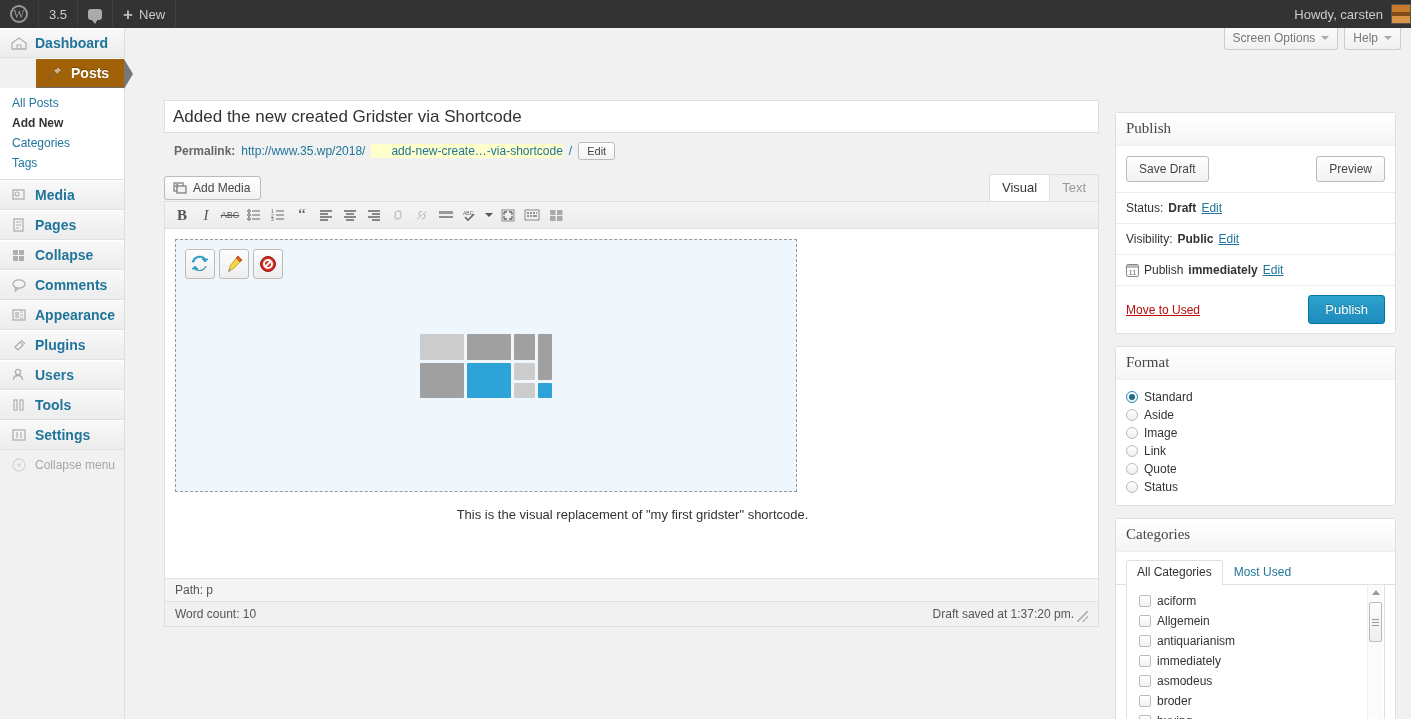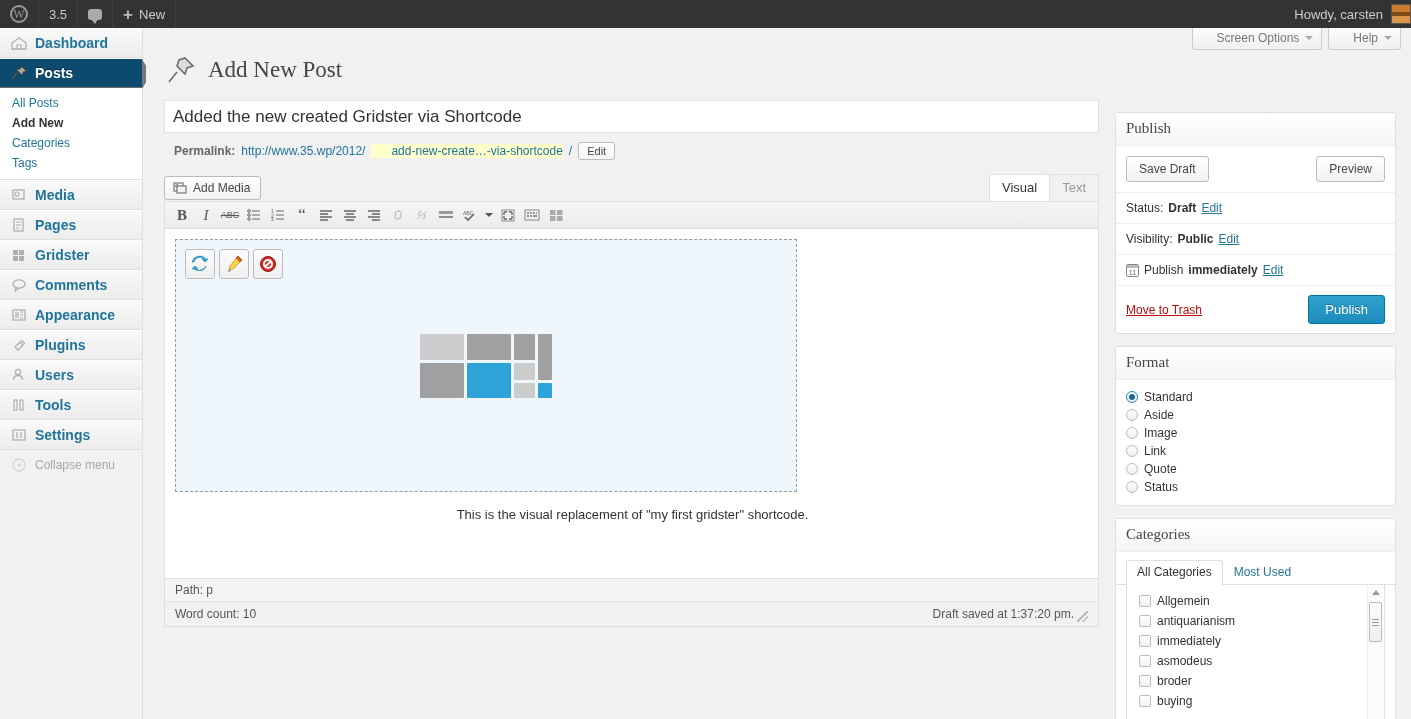--- a/index.html
+++ b/index.html
@@ -39,52 +39,53 @@
   }
   .plus-glyph{ color:#bbb; font-size:17px; line-height:1; margin-right:6px; font-weight:bold;}
   .howdy{ padding-right:8px; color:#ccc; }
   .avatar{
     width:20px;height:20px;background:#b1651f;border:1px solid #555;
     background-image:linear-gradient(#c97a2b 0 40%, #7d4a18 40% 60%, #d89447 60% 100%);
   }
 
   
   #sidebar{
-    position:absolute; top:28px; left:0; width:143px; height:691px;
+    position:absolute; top:28px; left:0; width:125px; height:691px;
     background:#f1f1f1; border-right:1px solid #dfdfdf;
   }
   .menu-top{
     position:relative; height:30px; display:flex; align-items:center;
     padding-left:9px; font-size:14px; font-weight:bold; color:#21759b;
     border-top:1px solid #fff; border-bottom:1px solid #dfdfdf;
     background:linear-gradient(#f9f9f9,#ececec);
   }
   .menu-top .ico{ width:20px; height:16px; margin-right:6px; flex:0 0 20px; opacity:.75;}
   .menu-top.current{
-    background:#0c4a6e; color:#fff; border-bottom-color:#6d6d6d;
+    background:#a16207; color:#fff; border-bottom-color:#6d6d6d;
     text-shadow:0 -1px 0 rgba(0,0,0,.3);
+    margin-left:36px;
   }
   .menu-top.current:after{
     content:""; position:absolute; right:-9px; top:0;
     border-top:15px solid transparent; border-bottom:15px solid transparent;
     border-left:9px solid #777;
   }
   .menu-top.disabled{ color:#a7a7a7; font-weight:normal; font-size:12px; background:#f1f1f1; border:none;}
   .submenu{ background:#fff; border-bottom:1px solid #dfdfdf; padding:5px 0 6px 0;}
   .submenu a{
     display:block; padding:3px 0 3px 12px; font-size:12px; color:#21759b; text-decoration:none;
   }
   .submenu a.cur{ font-weight:bold; color:#333; }
 
   
   #content{ position:absolute; top:28px; left:146px; right:0; bottom:0; background:#f1f1f1; }
   #screen-meta-links{ position:absolute; top:0px; right:10px; display:flex; gap:6px; }
   .meta-btn{
     background:linear-gradient(#fbfbfb,#f0f0f0); border:1px solid #ccc; border-top:none;
-    border-radius:0 0 3px 3px; padding:3px 8px 4px 24px; font-size:12px; color:#777;
+    border-radius:0 0 3px 3px; padding:3px 8px 4px 8px; font-size:12px; color:#777;
     display:flex; align-items:center; gap:6px;
   }
   .caret{ width:0;height:0;border-left:4px solid transparent;border-right:4px solid transparent;border-top:4px solid #aaa;}
 
   #page-head{ padding:14px 0 0 18px; display:flex; align-items:center; gap:10px; }
   .pin-icon{ width:34px;height:34px; position:relative; }
   #page-title{ font-family:"Liberation Serif",serif; font-size:23px; font-weight:normal; color:#464646; }
 
   
   #postbox-wrap{ position:absolute; top:72px; left:18px; right:12px; bottom:0; }
@@ -281,21 +282,21 @@
 
   <div class="menu-top">
     <span class="ico">
       <svg width="20" height="16" viewBox="0 0 20 16">
           <rect x="4" y="3" width="5" height="5" fill="#999"></rect>
           <rect x="10" y="3" width="5" height="5" fill="#999"></rect>
           <rect x="4" y="9" width="5" height="5" fill="#999"></rect>
           <rect x="10" y="9" width="5" height="5" fill="#999"></rect>
         </svg>
     </span>
-    <span>Gridster</span>
+    <span>Collapse</span>
   </div>
 
   <div class="menu-top">
     <span class="ico">
       <svg width="20" height="16" viewBox="0 0 20 16">
           <ellipse cx="10" cy="7" rx="6" ry="4.2" fill="none" stroke="#999" stroke-width="1.3"></ellipse>
           <path d="M7 10l-1 4 4-3" fill="none" stroke="#999" stroke-width="1.2"></path>
         </svg>
     </span>
     <span>Comments</span>
@@ -369,41 +370,30 @@
     <div class="meta-btn">
       <span>Screen Options</span>
       <span class="caret"></span>
     </div>
     <div class="meta-btn">
       <span>Help</span>
       <span class="caret"></span>
     </div>
   </div>
 
-  <div id="page-head">
-    <span class="pin-icon">
-      <svg width="34" height="34" viewBox="0 0 34 34">
-          <g stroke="#6e6e6e" stroke-width="1.6" fill="#ddd">
-            <path d="M21 5l8 8-6 2-2 6-8-8 2-6z"></path>
-          </g>
-          <path d="M13 19L5 29" stroke="#6e6e6e" stroke-width="1.6" fill="none"></path>
-        </svg>
-    </span>
-    <h1 id="page-title">Add New Post</h1>
-  </div>
 
   <div id="postbox-wrap">
 
     <div id="post-body">
 
       <input id="title-input" type="text" value="Added the new created Gridster via Shortcode" style="">
 
       <div id="permalink-row">
         <b>Permalink:</b>
-        <span class="perm-url">http://www.35.wp/2012/</span>
+        <span class="perm-url">http://www.35.wp/2018/</span>
           <span class="perm-slug">add-new-create…-via-shortcode</span>
           <span class="perm-url">/</span>
         <button class="small-btn">Edit</button>
       </div>
 
       <div id="media-row">
         <button id="add-media">
           <span class="media-icon">
             <svg width="14" height="13" viewBox="0 0 14 13">
                 <rect x="1" y="2" width="9" height="8" fill="none" stroke="#777" stroke-width="1.2"></rect>
@@ -586,21 +576,21 @@
         </div>
 
         <div class="pub-row">
           <span class="cal-icon">11</span>
           <span>Publish</span>
           <b>immediately</b>
           <a class="lnk">Edit</a>
         </div>
 
         <div class="pub-actions">
-          <a class="trash-lnk">Move to Trash</a>
+          <a class="trash-lnk">Move to Used</a>
           <button class="btn-primary">Publish</button>
         </div>
       </div>
 
       <div class="box">
         <div class="box-h">Format</div>
         <div class="fmt-list">
           <label class="fmt-item">
             <span class="radio on"></span>
             <span>Standard</span>
@@ -629,20 +619,24 @@
       </div>
 
       <div class="box">
         <div class="box-h">Categories</div>
         <div class="cat-tabs">
           <div class="cat-tab active">All Categories</div>
           <div class="cat-tab">Most Used</div>
         </div>
         <div class="cat-list">
           <div style="padding-top:6px">
+            <label class="cat-item">
+              <span class="cbx"></span>
+              <span>aciform</span>
+            </label>
             <label class="cat-item">
               <span class="cbx"></span>
               <span>Allgemein</span>
             </label>
             <label class="cat-item">
               <span class="cbx"></span>
               <span>antiquarianism</span>
             </label>
             <label class="cat-item">
               <span class="cbx"></span>

